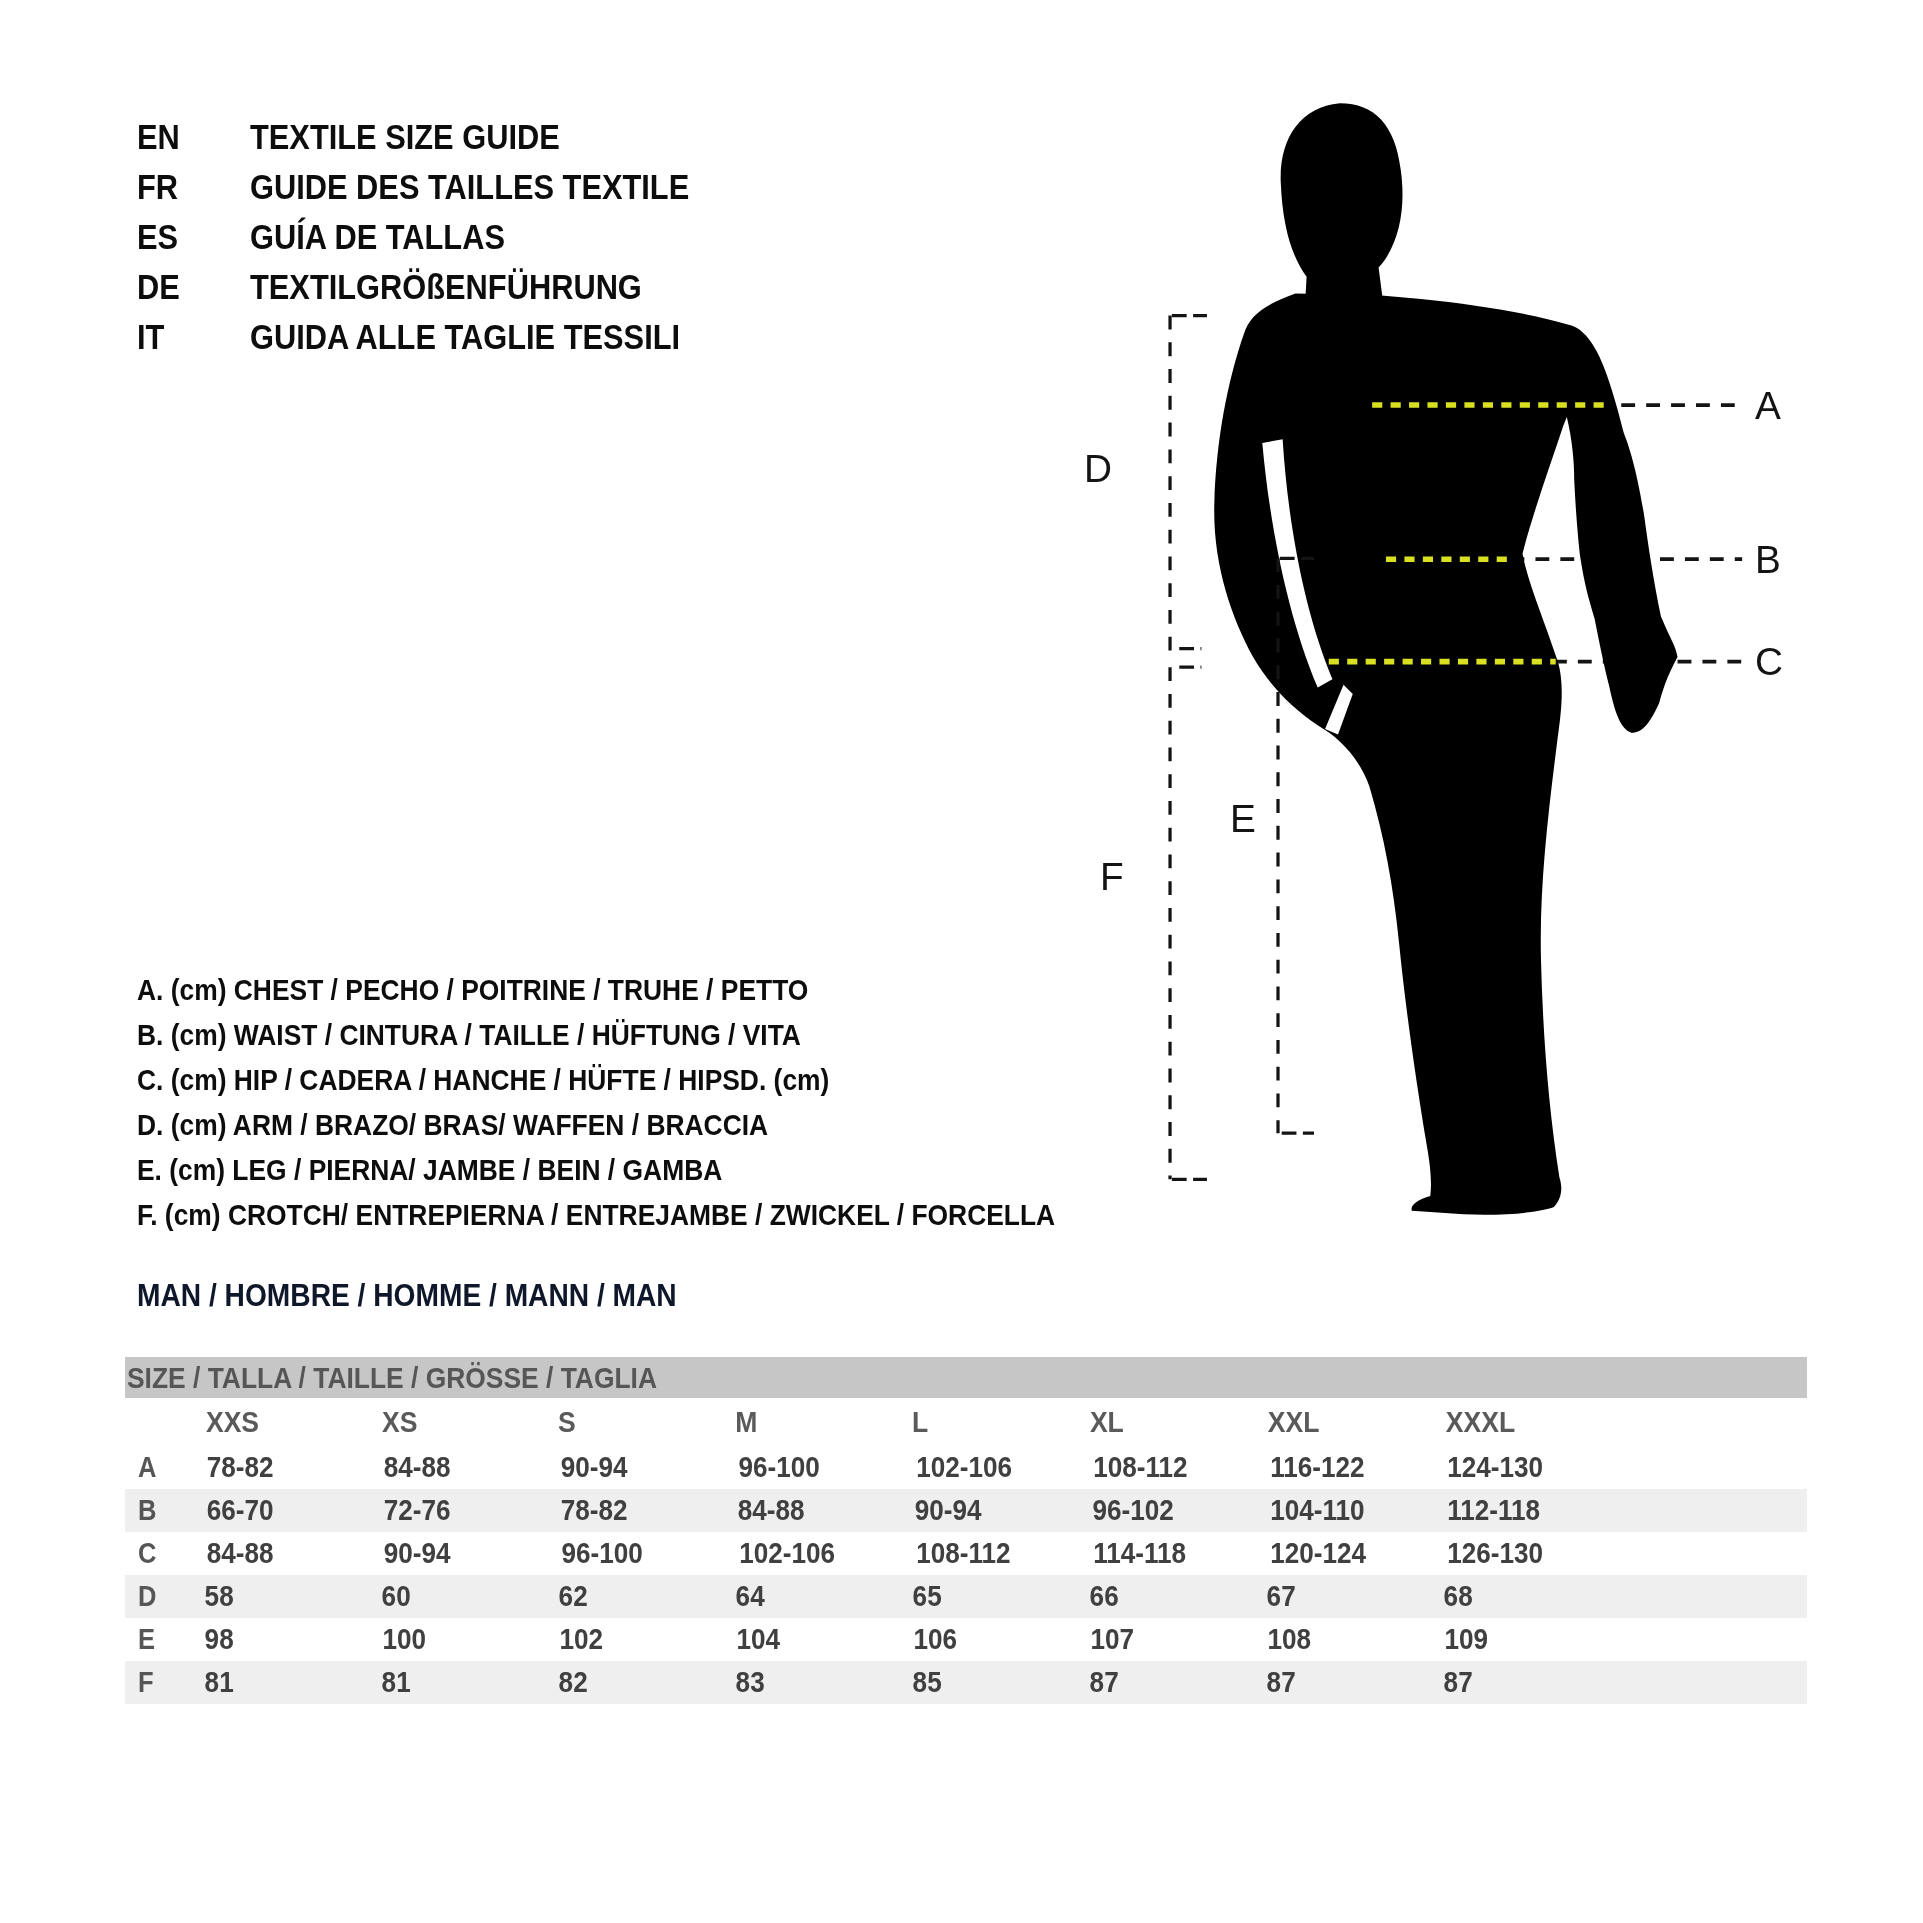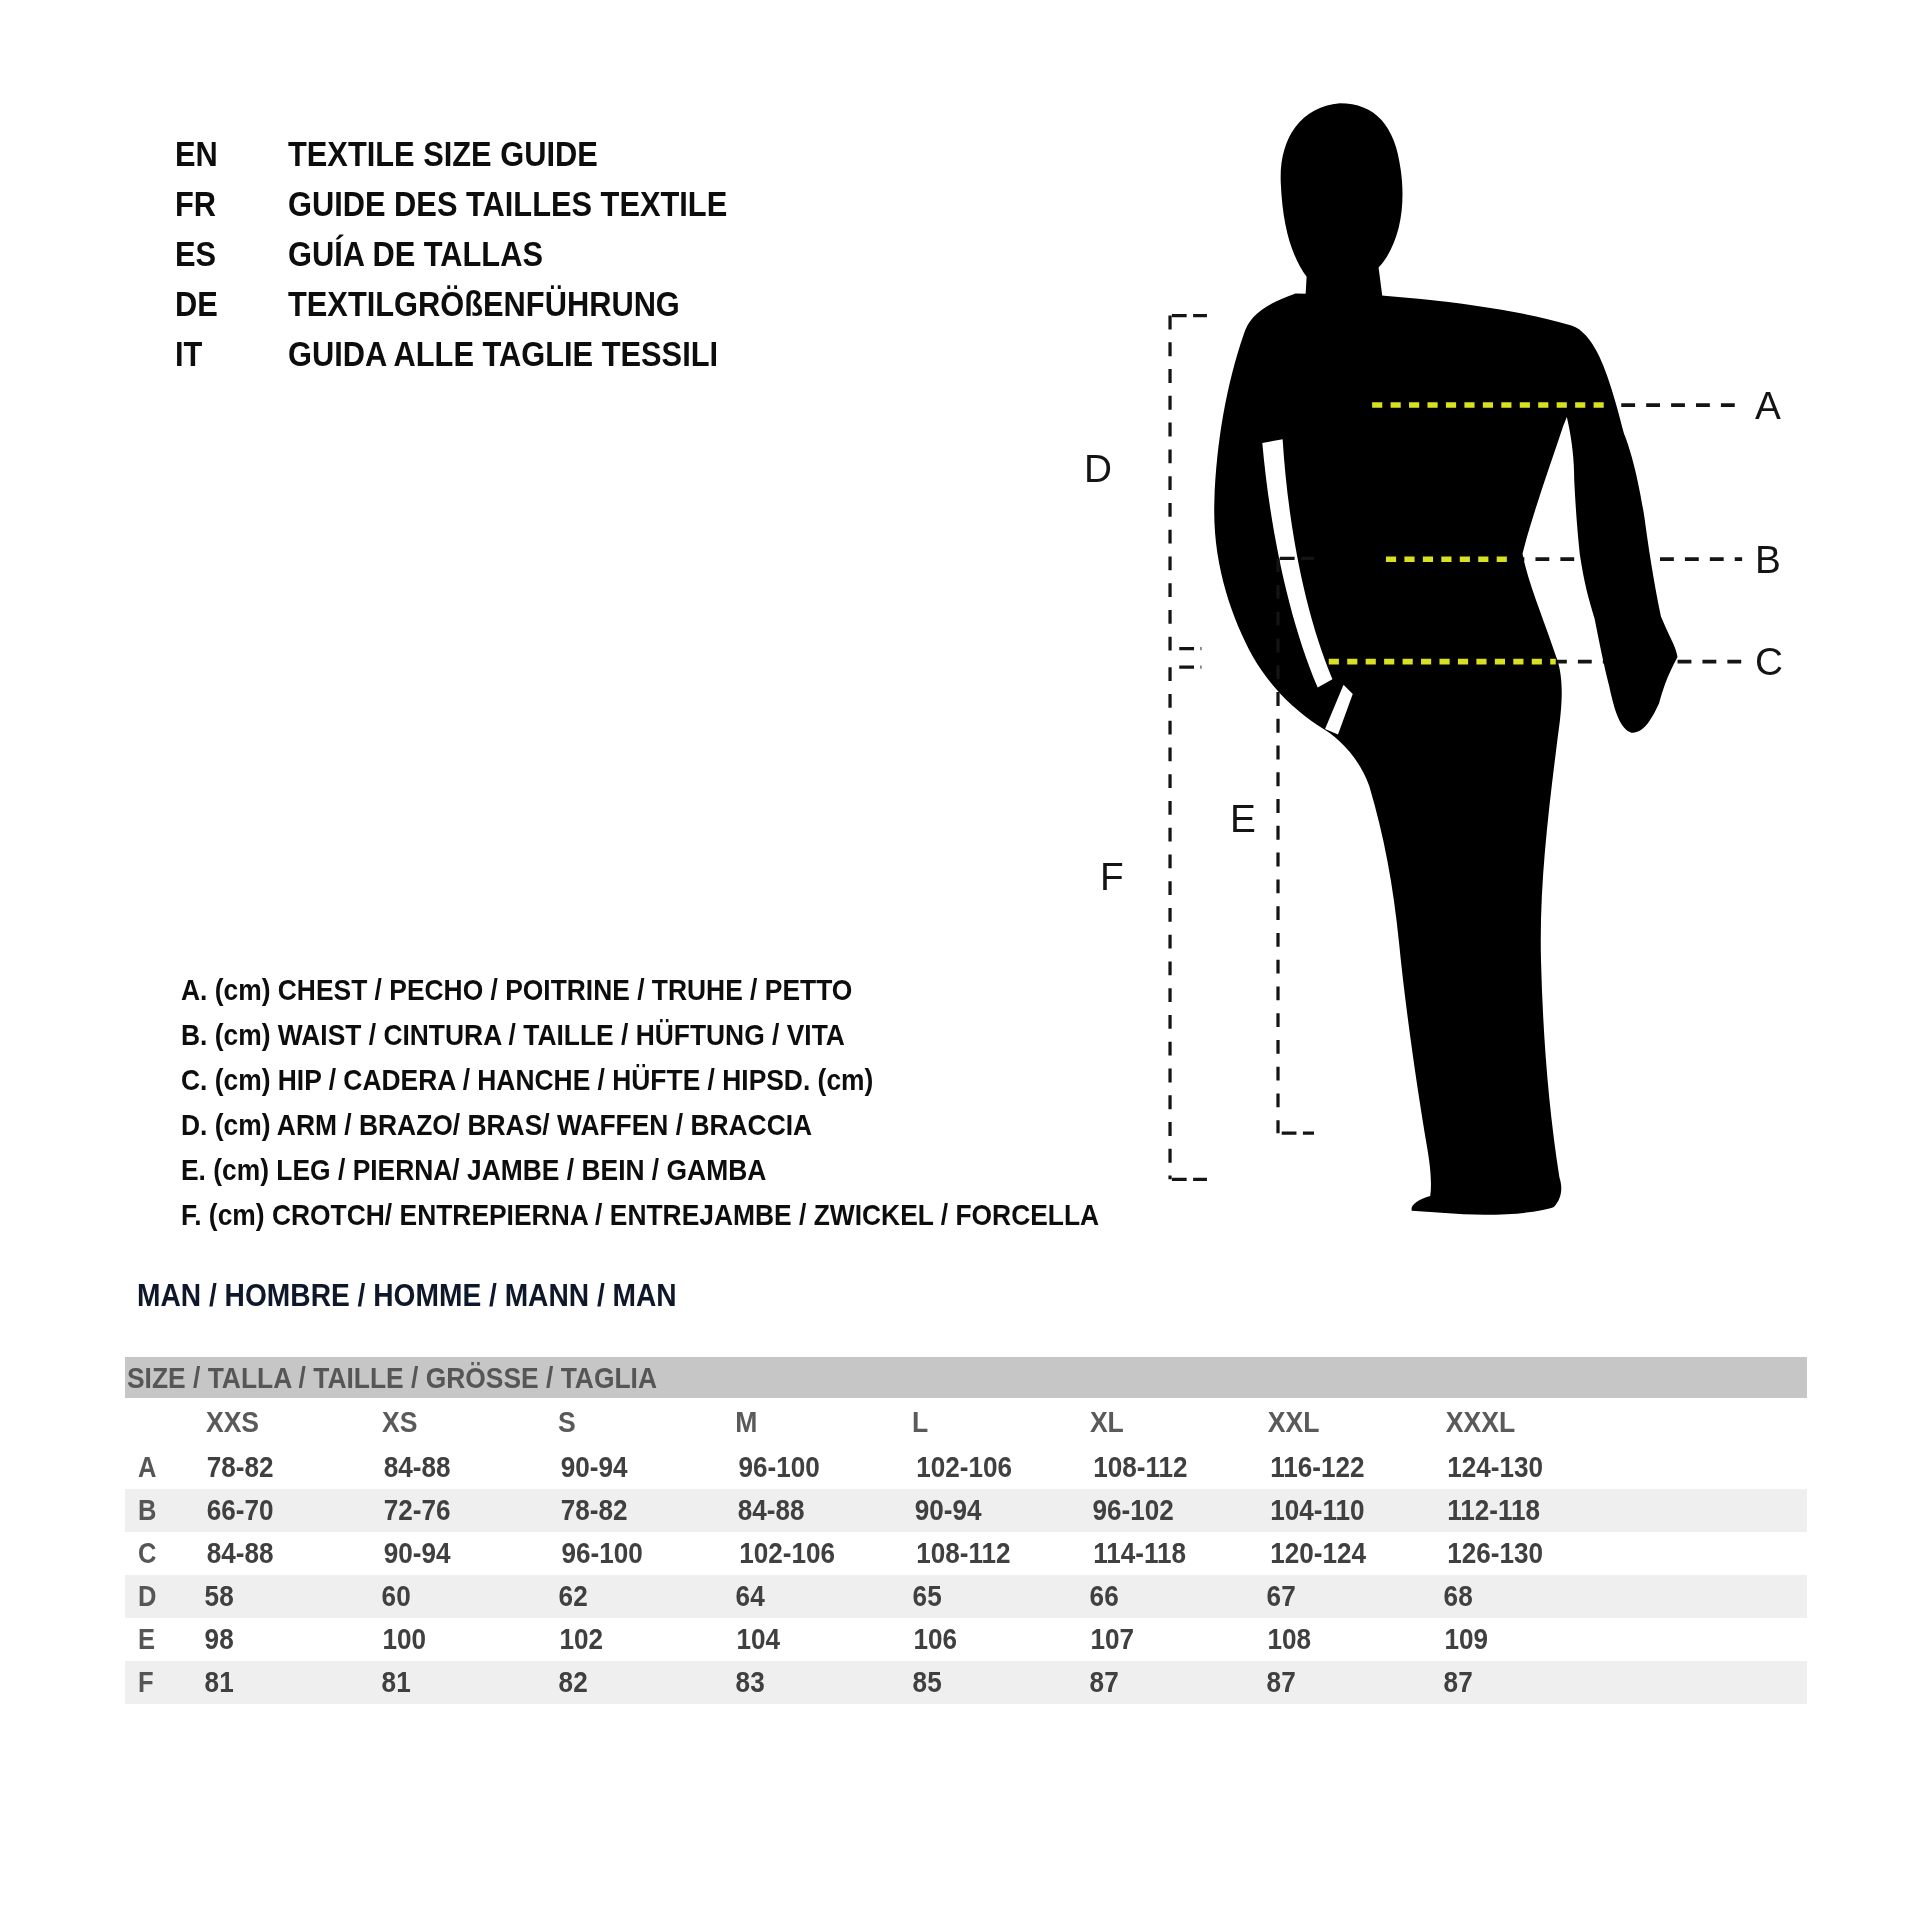--- a/index.html
+++ b/index.html
@@ -5,27 +5,27 @@
   html,body{margin:0;padding:0;}
   body{
     width:1923px;height:1923px;position:relative;background:#ffffff;
     font-family:"Liberation Sans",sans-serif;overflow:hidden;
     -webkit-font-smoothing:antialiased;
   }
   .cond{display:inline-block;transform:scaleX(0.88);transform-origin:0 50%;white-space:nowrap;}
   .cond-c{display:inline-block;transform:scaleX(0.90);transform-origin:50% 50%;white-space:nowrap;}
 
   
-  .langs{position:absolute;left:137px;top:129px;margin-left:38px;}
+  .langs{position:absolute;left:137px;top:112px;}
   .lang-row{height:50px;line-height:50px;font-size:35px;font-weight:bold;color:#0d0d0d;}
   .lang-code{display:inline-block;width:113px;vertical-align:top;}
   .lang-title{display:inline-block;vertical-align:top;}
 
   
-  .legend{position:absolute;left:137px;top:967px;margin-left:44px;}
+  .legend{position:absolute;left:137px;top:967px;}
   .legend-row{height:45px;line-height:45px;font-size:30px;font-weight:bold;color:#0d0d0d;}
 
   
   .man-line{position:absolute;left:137px;top:1277px;height:37px;line-height:37px;
     font-size:32px;font-weight:bold;color:#0f172a;}
 
   
   .diagram{position:absolute;left:0;top:0;width:1923px;height:1923px;}
 
   

